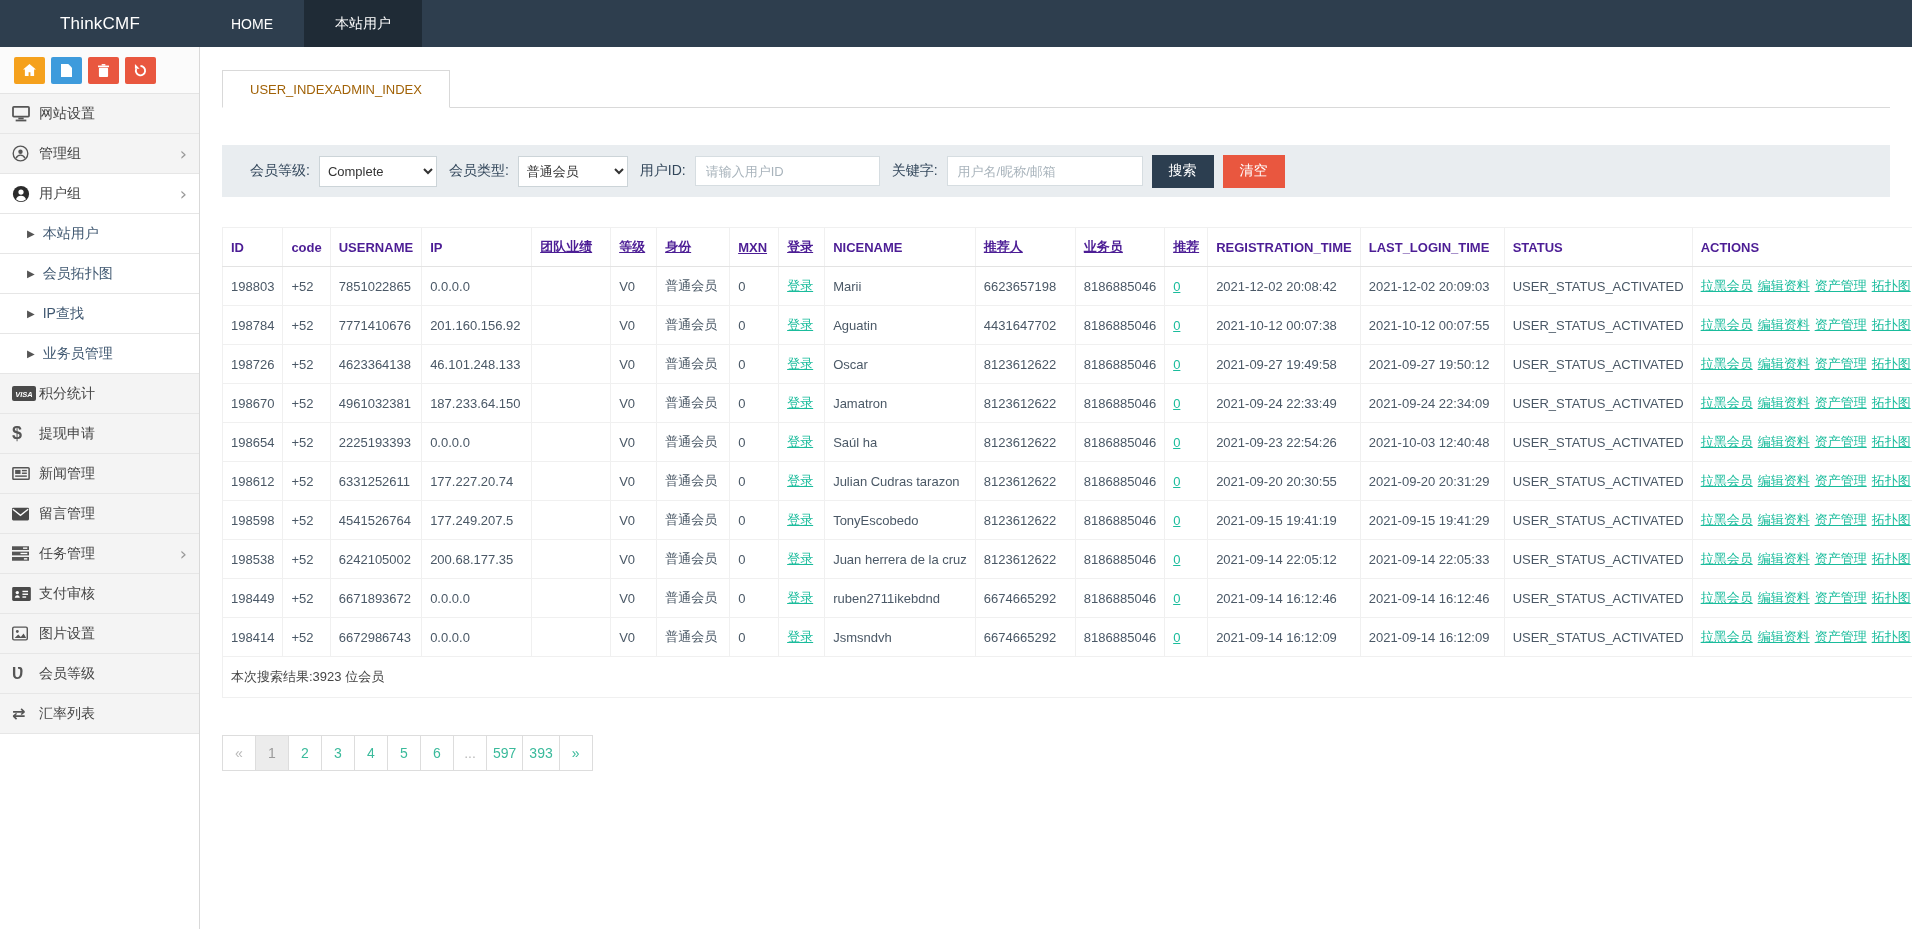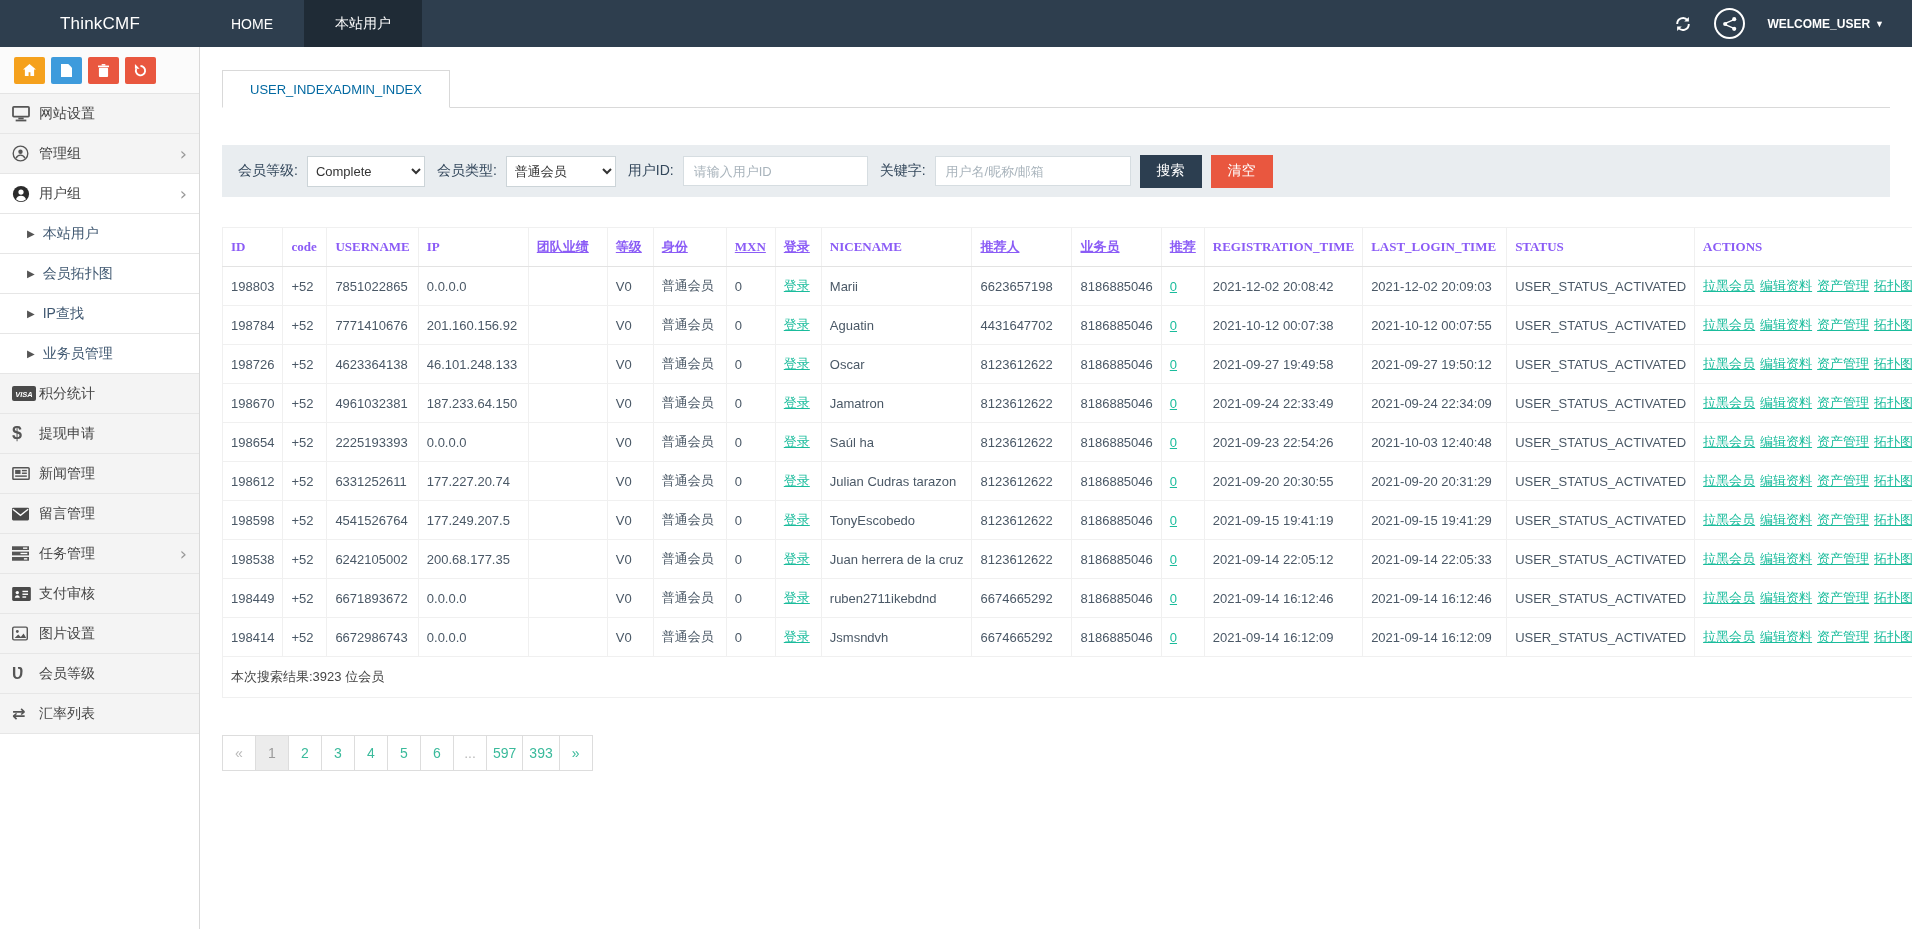--- a/index.html
+++ b/index.html
@@ -27,82 +27,60 @@
   .side-item { height:40px; display:flex; align-items:center; padding:0 12px; border-bottom:1px solid #e6e6e6; font-size:14px; color:#454545; background:#f4f4f4; cursor:pointer; }
   .side-item.active { background:#fff; }
   .side-item.sub { background:#fff; padding-left:27px; color:#3f5770; }
   .sicon { width:27px; display:flex; align-items:center; }
   .caret { color:#555; font-size:10px; margin-right:8px; }
   .chev { margin-left:auto; color:#9a9a9a; font-size:18px; line-height:1; font-family:"DejaVu Sans",sans-serif; }
   .uicon { font-size:16px; color:#555; font-weight:bold; }
   
   .main { flex:1; overflow:hidden; background:#fff; }
   .tabbar { margin:23px 22px 0; border-bottom:1px solid #d9d9d9; }
-  .tab { display:inline-block; background:#fff; border:1px solid #d9d9d9; border-bottom:1px solid #fff; margin-bottom:-1px; padding:11px 27px 10px; font-size:13px; color:#0369a1; cursor:pointer; }
+  .tab { display:inline-block; background:#fff; border:1px solid #d9d9d9; border-bottom:1px solid #fff; margin-bottom:-1px; padding:11px 27px 10px; font-size:13px; color:#a16207; cursor:pointer; }
   .content { padding:0 22px; }
-  .filterbar { margin-top:37px; background:#e9edf0; height:52px; display:flex; align-items:center; padding:0 16px; font-size:14px; color:#33475b; }
+  .filterbar { margin-top:37px; background:#e9edf0; height:52px; display:flex; align-items:center; padding:0 28px; font-size:14px; color:#33475b; }
   .flabel { margin-right:9px; }
   .flabel.gap { margin-left:12px; }
   select.fsel { height:31px; border:1px solid #ccd4d8; background:#fff; font-size:13px; color:#333; padding:0 4px; font-family:inherit; }
   .sel-level { width:118px; }
   .sel-type { width:110px; }
   input.finput { height:30px; border:1px solid #d6dde1; padding:0 10px; font-size:13px; color:#333; font-family:inherit; }
   .in-userid { width:185px; }
   .in-keyword { width:196px; }
   input::placeholder { color:#a9b4bc; }
   .btn { height:33px; border:none; color:#fff; font-size:14px; padding:0 17px; cursor:pointer; font-family:inherit; }
   .btn-search { background:#2c3e50; margin-left:9px; }
   .btn-clear { background:#e9573f; margin-left:9px; }
   
   .tablewrap { margin-top:30px; }
   table { border-collapse:collapse; width:100%; font-size:13px; color:#4a5866; }
   th, td { border:1px solid #f0f0f0; padding:10px 8px; text-align:left; white-space:nowrap; }
-  thead th { color:#8b5cf6; font-weight:bold; border-bottom:1px solid #e3e3e3; font-size:13px;font-family:Liberation Serif, serif; }
+  thead th { color:#4c1d95; font-weight:bold; border-bottom:1px solid #e3e3e3; font-size:13px; }
   th.sortable { text-decoration:underline; cursor:pointer; }
   a.tlink { color:#1abc9c; text-decoration:underline; cursor:pointer; }
   td .action { margin-right:5px; }
   tfoot td { color:#444; padding:11px 8px; }
   
   .pagination { margin-top:37px; display:flex; }
   .page { min-width:34px; height:36px; line-height:34px; text-align:center; border:1px solid #ddd; margin-left:-1px; font-size:14px; color:#3aba9b; background:#fff; cursor:pointer; padding:0 6px; }
   .page.first { margin-left:0; }
   .page.active { background:#ececec; color:#9a9a9a; cursor:default; }
   .page.muted { color:#b9b9b9; cursor:default; }
 </style>
 </head>
 <body>
 
 <div class="navbar">
   <div class="brand">ThinkCMF</div>
   <div id="nav-items">
       <div class="nav-item">HOME</div>
       <div class="nav-item active">本站用户</div>
     </div>
-  <div class="nav-right">
-    <span class="icon-btn">
-      <svg width="18" height="16" viewBox="0 0 20 18">
-        <path d="M16.5 9a6.5 6.5 0 0 1-11.6 4.2" fill="none" stroke="#fff" stroke-width="2.2"></path>
-        <path d="M3.5 9A6.5 6.5 0 0 1 15.1 4.8" fill="none" stroke="#fff" stroke-width="2.2"></path>
-        <path d="M16.6 1.1v5.2h-5.2z" fill="#fff"></path>
-        <path d="M3.4 16.9v-5.2h5.2z" fill="#fff"></path>
-      </svg>
-    </span>
-    <span class="avatar">
-      <svg width="16" height="16" viewBox="0 0 16 16">
-        <circle cx="3.2" cy="8" r="2.1" fill="#fff"></circle>
-        <circle cx="12.2" cy="3.2" r="2.1" fill="#fff"></circle>
-        <circle cx="12.2" cy="12.8" r="2.1" fill="#fff"></circle>
-        <path d="M3.8 7.2L11.4 3.8M3.8 8.8L11.4 12.2" stroke="#fff" stroke-width="1.3"></path>
-      </svg>
-    </span>
-    <span class="welcome">
-      <span>WELCOME_USER</span>
-      <span class="dcaret">▼</span>
-    </span>
-  </div>
 </div>
 
 <div class="layout">
   <div class="sidebar">
     <div class="quick" id="quick-buttons">
         <button class="qbtn" style="background: rgb(245, 161, 29);">
           <svg width="13" height="12" viewBox="0 0 14 13" fill="#fff">
             <path d="M7 0L0 6h2v7h4V9h2v4h4V6h2z"></path>
           </svg>
         </button>

